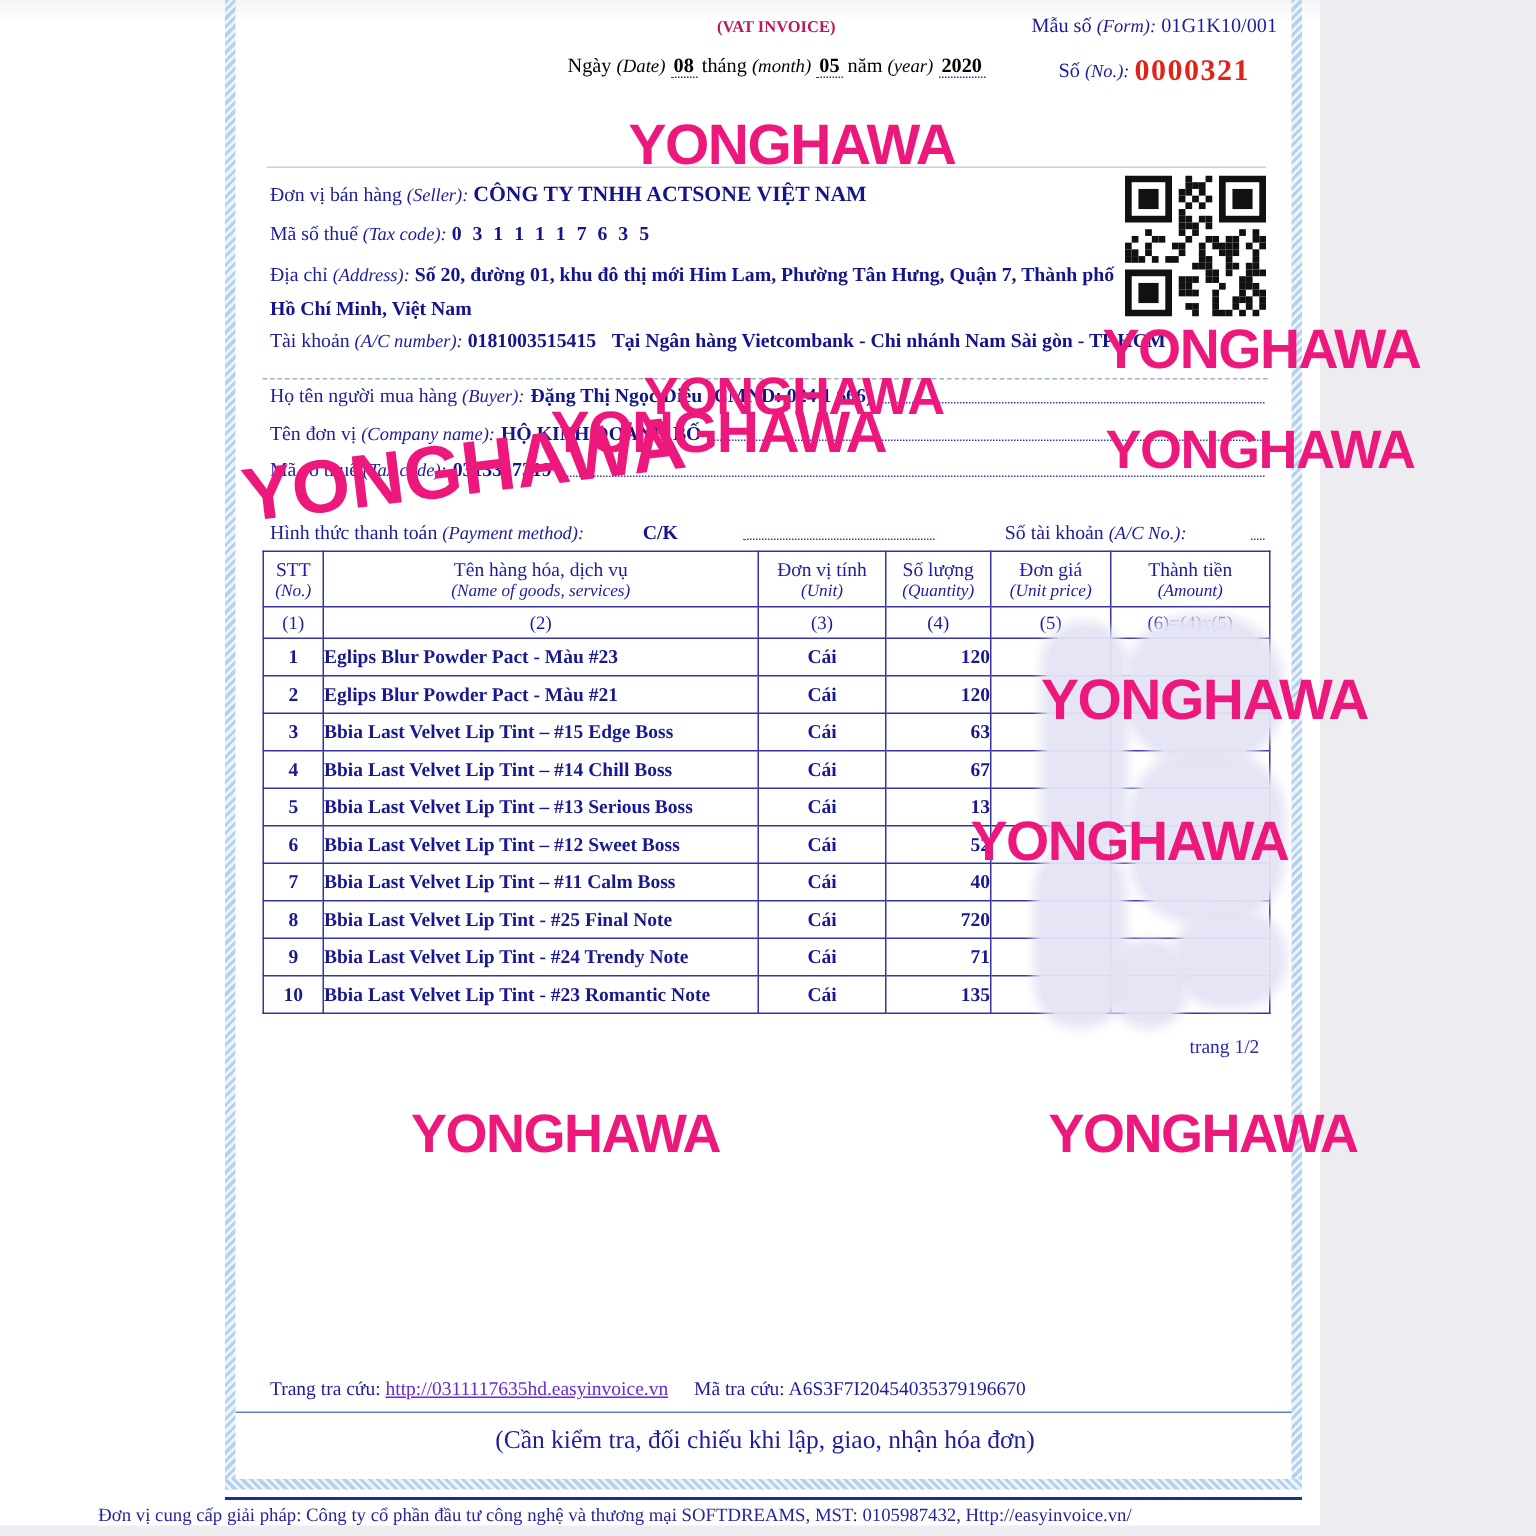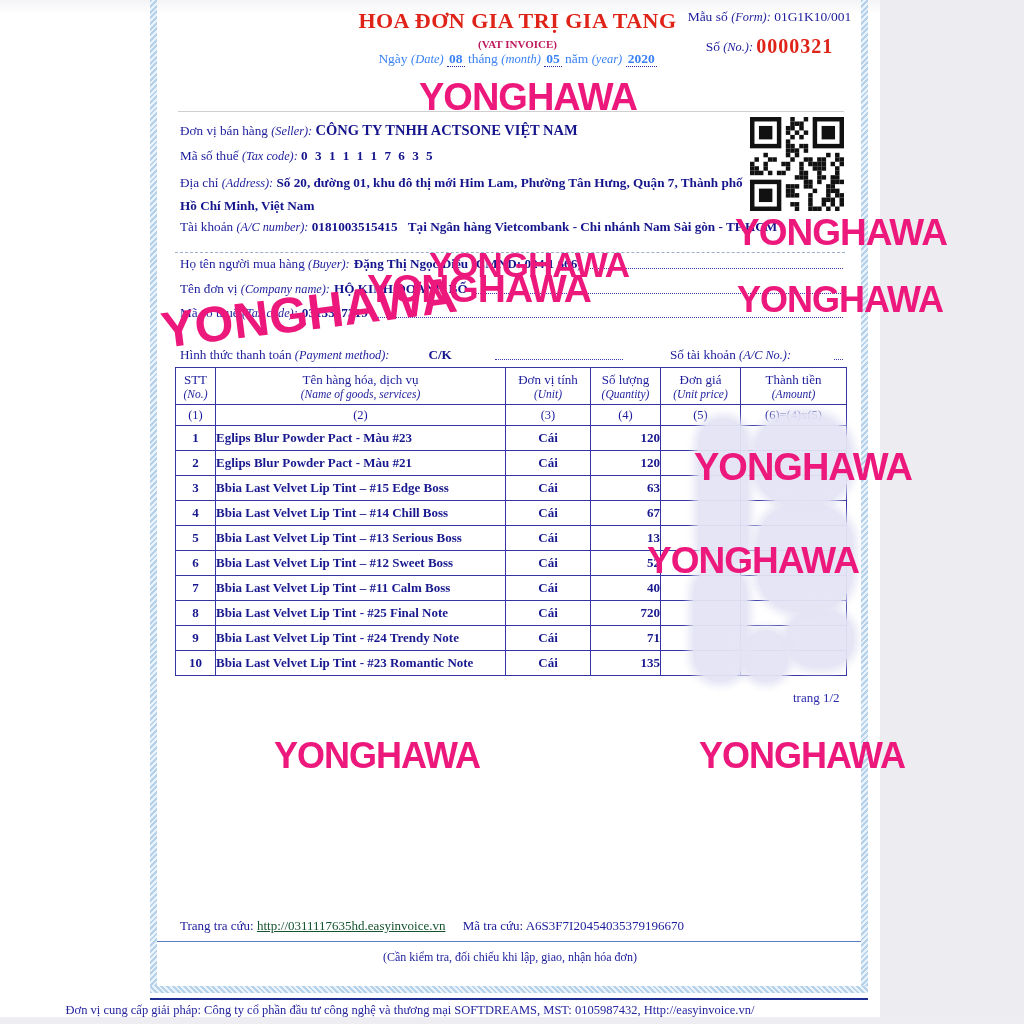--- a/index.html
+++ b/index.html
@@ -19,21 +19,21 @@
   .sep-gray{position:absolute;left:178px;top:111px;width:666px;border-top:1px solid #cfcfcf;}
   .sep-dash{position:absolute;left:175px;top:252px;width:670px;border-top:1px dashed #9bb0cf;}
 
   
   .hdr-right{position:absolute;left:672px;top:2px;width:195px;font-size:13.5px;line-height:29px;white-space:nowrap;text-align:center;}
   .hdr-right i{font-size:12.5px;}
   .no-value{color:#df2318;font-weight:bold;font-size:20px;letter-spacing:1px;vertical-align:-2px;}
   .title-block{position:absolute;left:285px;top:8px;width:465px;text-align:center;}
   .title{color:#df2318;font-weight:bold;font-size:22px;letter-spacing:.5px;}
   .subtitle{color:#be185d;font-weight:bold;font-size:11px;margin-top:4px;}
-  .dateline{font-size:13.5px;margin-top:1px;color:#3b82f6;}
+  .dateline{font-size:13.5px;margin-top:12px;color:#000000;}
   .dateline i{font-size:12.5px;}
   .dnum{font-weight:bold;border-bottom:1.5px dotted #2a2ab0;padding:0 2px;}
 
   
   .line{position:absolute;left:180px;font-size:13.2px;white-space:nowrap;}
   .wrapline{position:absolute;left:180px;font-size:13.2px;line-height:21.5px;white-space:normal;}
   .lbl i{font-size:12.3px;}
   .val{font-weight:bold;color:#14148c;}
   .seller-name{font-size:14.5px;}
   .flexline{position:absolute;left:180px;display:flex;align-items:flex-end;font-size:13.2px;white-space:nowrap;}
@@ -73,22 +73,22 @@
   .w6{left:158px;top:302px;font-size:50px;transform:rotate(-7deg);transform-origin:left top;letter-spacing:0;}
   .w7{left:694px;top:446px;font-size:38px;}
   .w8{left:647px;top:540px;font-size:37px;}
   .w9{left:274px;top:735px;font-size:36px;}
   .w10{left:699px;top:735px;font-size:36px;}
 
   .qr{position:absolute;left:750px;top:117px;width:94px;height:94px;}
 
   
   .lookup{position:absolute;left:180px;top:918px;font-size:13px;white-space:nowrap;}
-  .lookup a{color:#14532d;}
-  .check-note{position:absolute;left:175px;top:950px;width:670px;text-align:center;font-size:12px;}
+  .lookup a{color:#6d28d9;}
+  .check-note{position:absolute;left:175px;top:950px;width:670px;text-align:center;font-size:17px;}
   .provider{position:absolute;left:0px;top:1003px;width:820px;text-align:center;font-size:12.5px;color:#2424a0;}
 </style>
 </head>
 <body>
 
 <div class="screen">
 
   <div class="top-grad"></div>
   <div class="strip-right"></div>
   <div class="strip-bottom"></div>
@@ -105,21 +105,20 @@
       <span>01G1K10/001</span>
     </div>
     <div>
       <span class="lbl"><span>Số</span>
       <i>(No.):</i></span>
       <span class="no-value">0000321</span>
     </div>
   </div>
 
   <div class="title-block">
-    <div class="title">HOA ĐƠN GIA TRỊ GIA TANG</div>
     <div class="subtitle">(VAT INVOICE)</div>
     <div class="dateline">
       <span>Ngày</span>
       <i>(Date)</i>
       <span class="dnum">08</span>
       <span>tháng</span>
       <i>(month)</i>
       <span class="dnum">05</span>
       <span>năm</span>
       <i>(year)</i>

